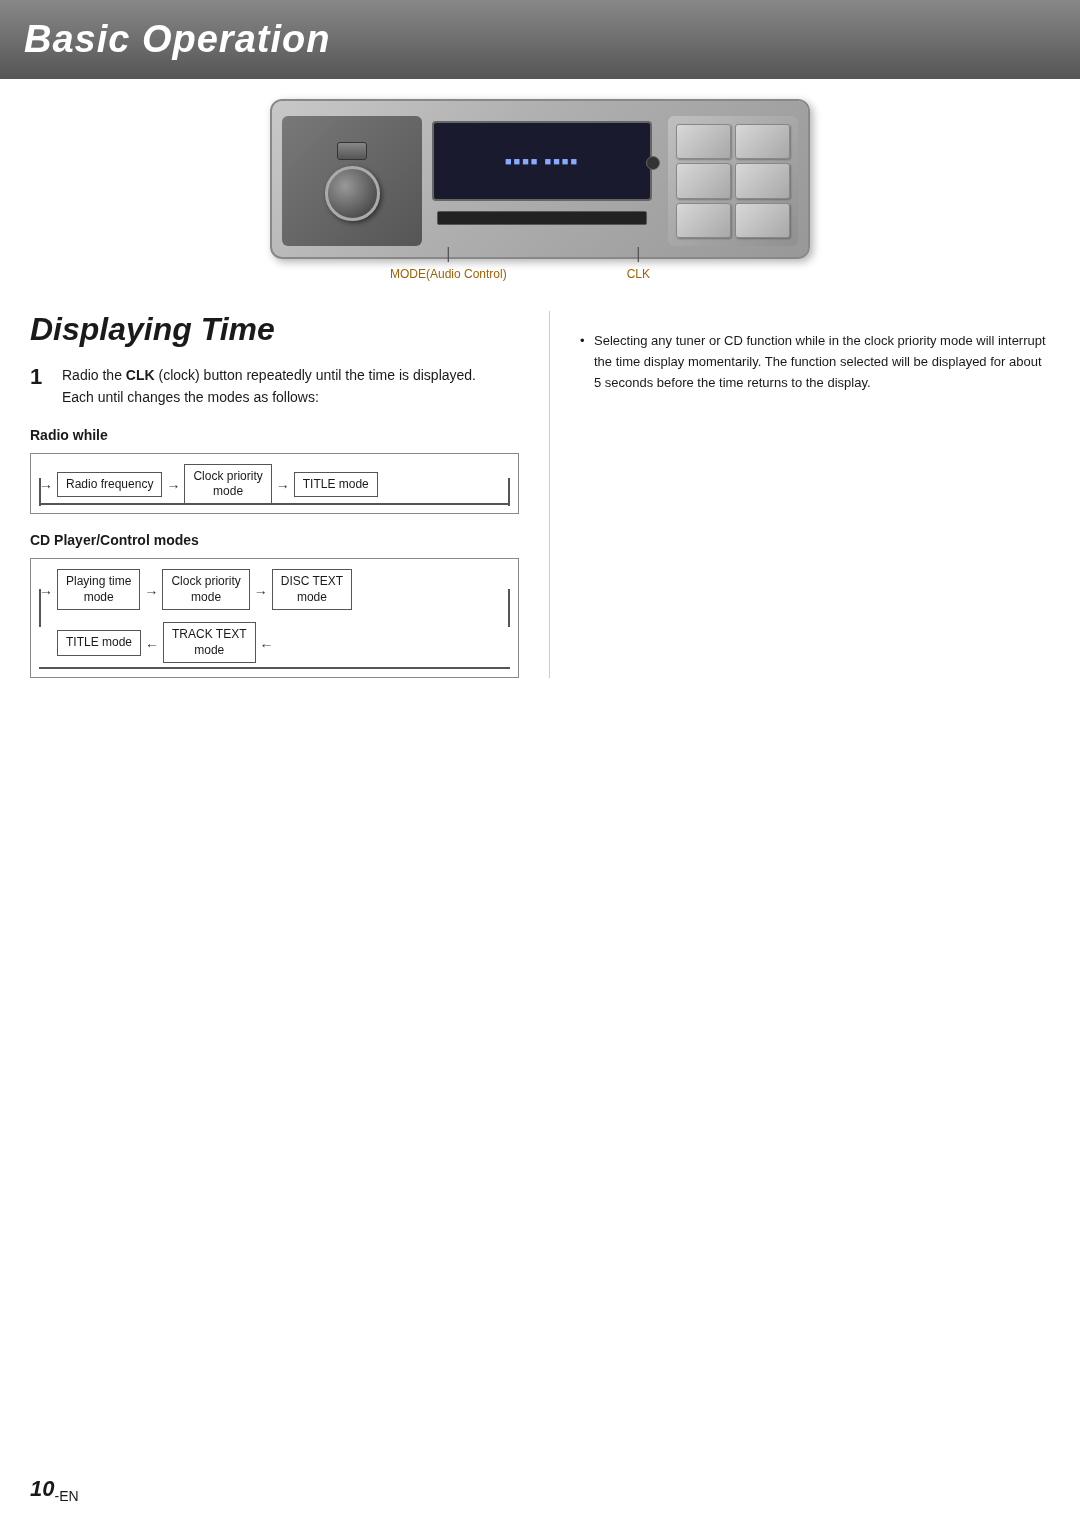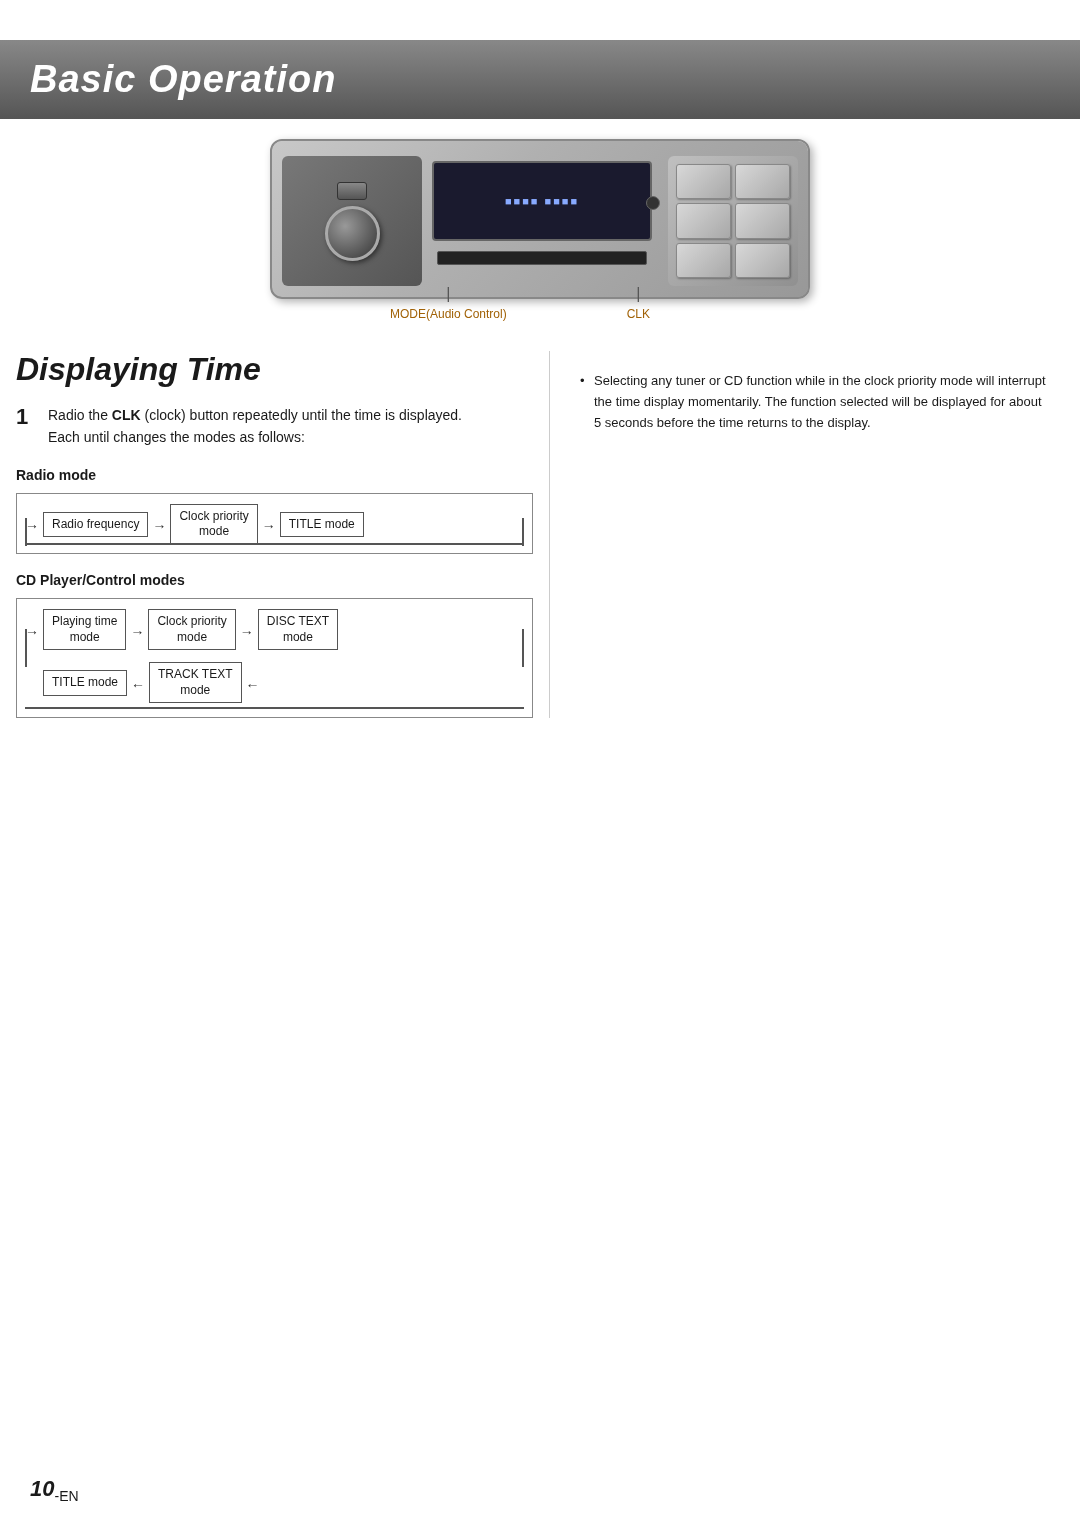--- a/index.html
+++ b/index.html
@@ -9,23 +9,22 @@
       background: #ffffff;
       font-family: Arial, Helvetica, sans-serif;
       font-size: 14px;
       color: #1a1a1a;
       position: relative;
     }
 
     
     .header-bar {
       background: linear-gradient(to bottom, #888, #555);
-      padding: 18px 30px 18px 30px;
+      padding: 18px 30px 18px 24px;
       margin-bottom: 20px;
-      margin-top: 40px;
     }
     .header-bar h1 {
       font-size: 38px;
       font-weight: 900;
       color: #ffffff;
       letter-spacing: 1px;
       font-style: italic;
     }
 
     
@@ -160,21 +159,21 @@
       content: '|';
       position: absolute;
       top: -22px;
       left: 50%;
       transform: translateX(-50%);
       font-size: 16px;
       color: #555;
     }
     .left-column {
       width: 550px;
-      padding: 0 16px;
+      padding: 0 30px;
       border-right: 1px solid #ccc;
     }
     .right-column {
       width: 530px;
       padding: 20px 30px;
       font-size: 13px;
       line-height: 1.6;
     }
 
     
@@ -390,21 +389,21 @@
     <div class="step-row">
       <div class="step-number">1</div>
       <div class="step-content">
         <span>Radio the </span><strong>CLK</strong><span> (clock) button repeatedly until the time is displayed.</span>
         <br>
         <span>Each until changes the modes as follows:</span>
       </div>
     </div>
 
     <div class="mode-section">
-      <div class="mode-title">Radio mode</div>
+      <div class="mode-title">Radio while</div>
 
       <div class="radio-loop">
         <div class="radio-top-row">
           <span class="flow-arrow">→</span>
           <div class="flow-box">Radio frequency</div>
           <span class="flow-arrow">→</span>
           <div class="flow-box">Clock priority<br>mode</div>
           <span class="flow-arrow">→</span>
           <div class="flow-box">TITLE mode</div>
         </div>

